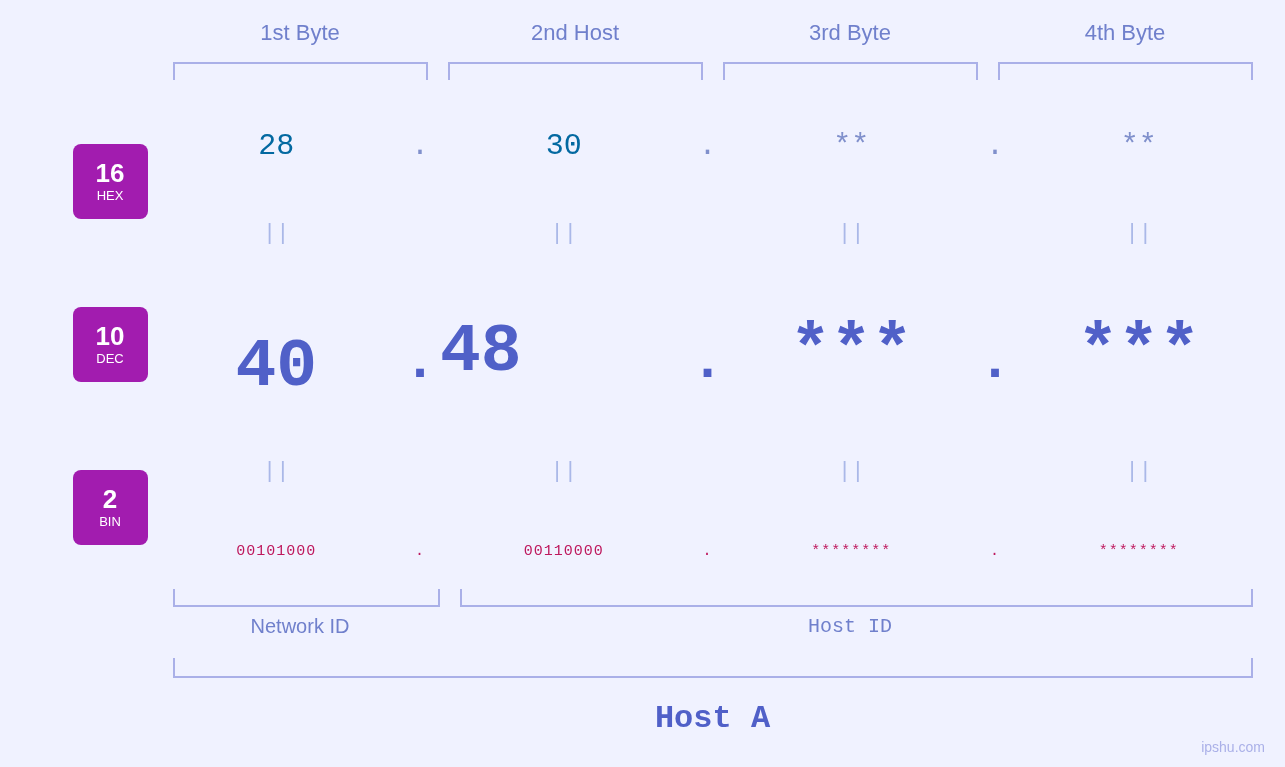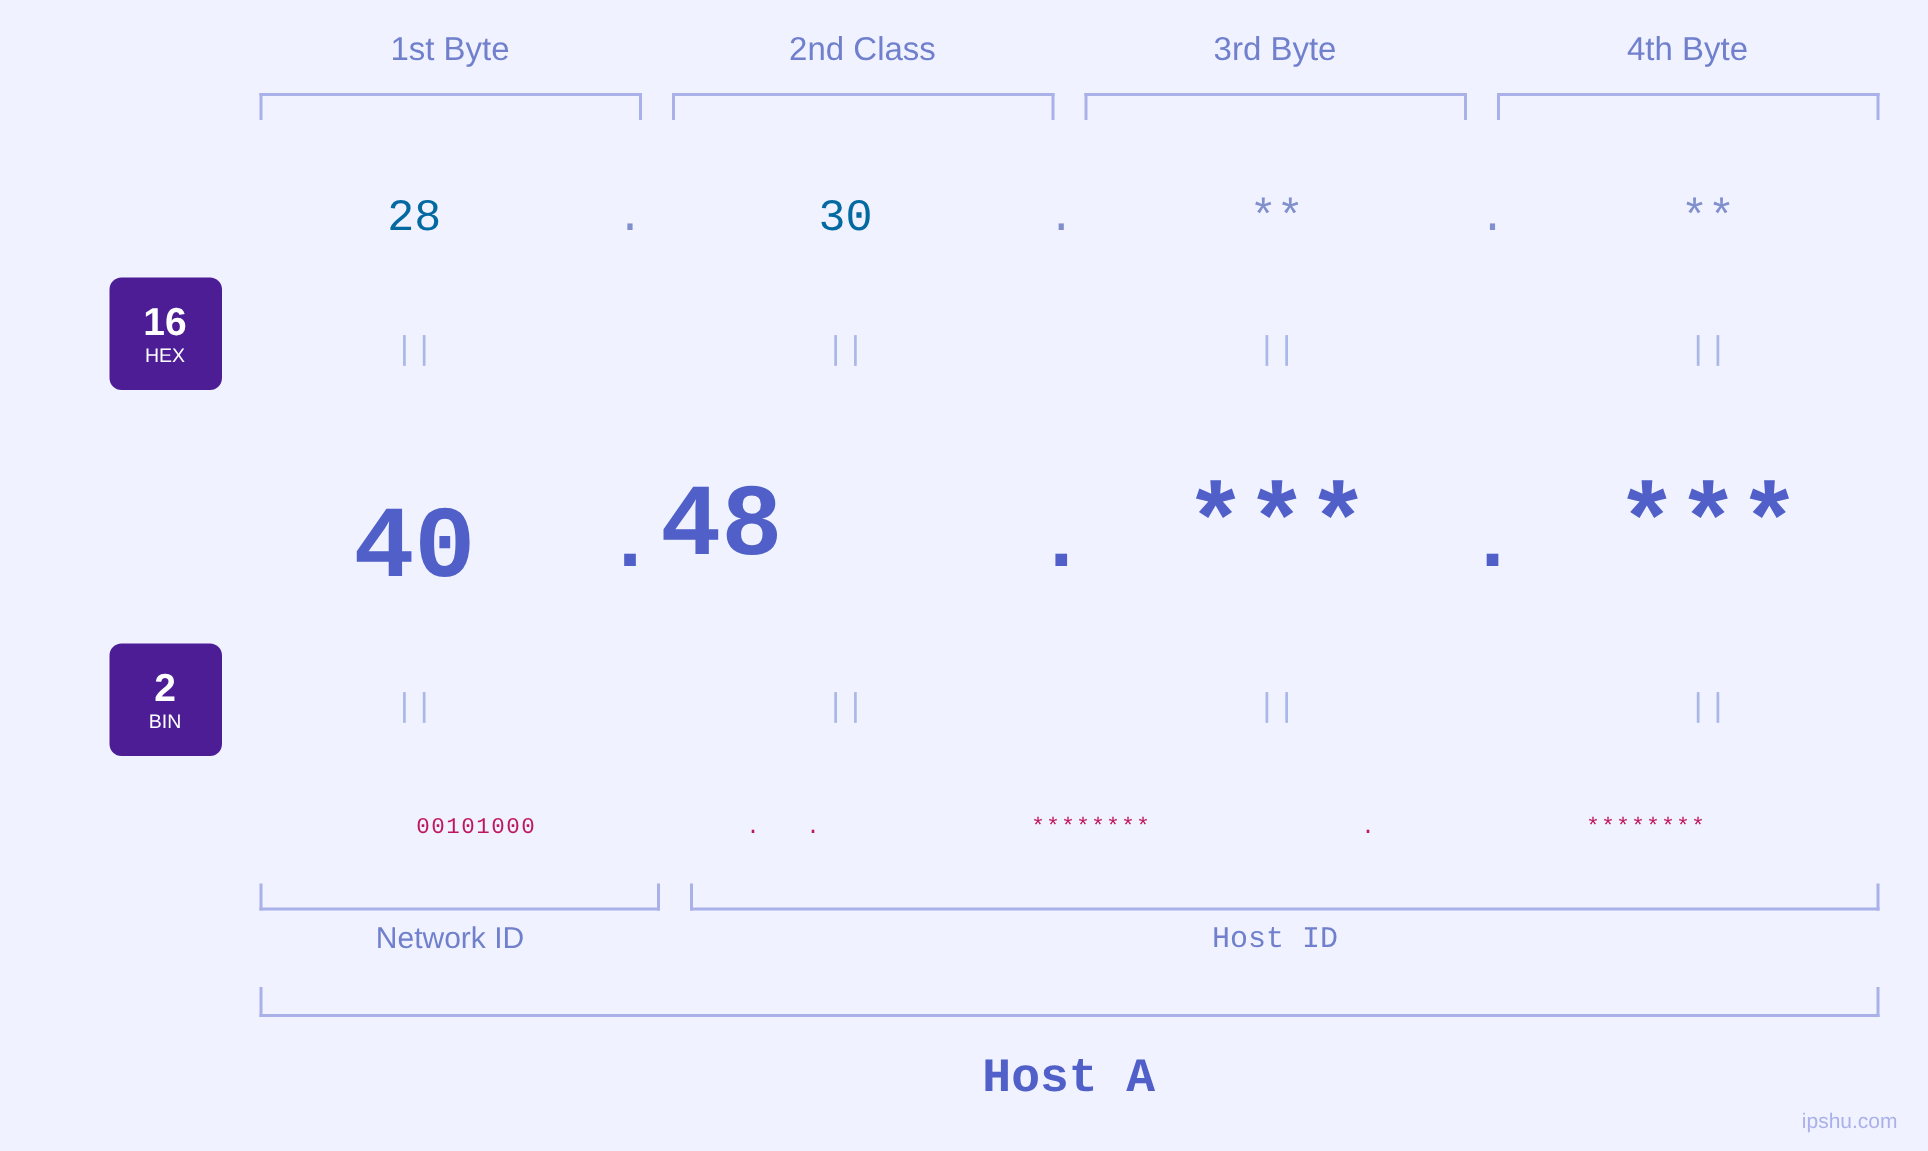--- a/index.html
+++ b/index.html
@@ -70,21 +70,21 @@
     .badges-col {
       display: flex;
       flex-direction: column;
       justify-content: space-around;
       width: 130px;
       padding: 10px 20px 10px 50px;
       gap: 20px;
     }
 
     .badge {
-      background-color: #4c1d95;
+      background-color: #a21caf;
       color: white;
       border-radius: 8px;
       width: 75px;
       height: 75px;
       display: flex;
       flex-direction: column;
       align-items: center;
       justify-content: center;
       font-family: Arial, sans-serif;
     }
@@ -245,40 +245,44 @@
       padding: 10px 0;
     }
   </style>
 </head>
 <body>
 
 <div class="main-container">
 
   <div class="header-row">
     <div class="byte-header">1st Byte</div>
-    <div class="byte-header">2nd Class</div>
+    <div class="byte-header">2nd Host</div>
     <div class="byte-header">3rd Byte</div>
     <div class="byte-header">4th Byte</div>
   </div>
 
   <div class="bracket-row">
     <div class="bracket"></div>
     <div class="bracket"></div>
     <div class="bracket"></div>
     <div class="bracket"></div>
   </div>
 
   <div class="content-area">
 
     <div class="badges-col">
       <div class="badge">
         <span class="badge-num">16</span>
         <span class="badge-label">HEX</span>
       </div>
       <div class="badge">
+        <span class="badge-num">10</span>
+        <span class="badge-label">DEC</span>
+      </div>
+      <div class="badge">
         <span class="badge-num">2</span>
         <span class="badge-label">BIN</span>
       </div>
     </div>
 
     <div style="flex:1; display:flex; flex-direction:column; justify-content:space-around;">
 
       <div style="display:flex; align-items:center;">
         <div style="flex:1; text-align:center;">
           <span class="hex-value">28</span>
@@ -362,20 +366,23 @@
           <span class="equal-row2">||</span>
         </div>
       </div>
 
       <div style="display:flex; align-items:center;">
         <div style="flex:1; text-align:center;">
           <span class="bin-value">00101000</span>
         </div>
         <div style="width:40px; text-align:center;">
           <span class="bin-value">.</span>
+        </div>
+        <div style="flex:1; text-align:center;">
+          <span class="bin-value">00110000</span>
         </div>
         <div style="width:40px; text-align:center;">
           <span class="bin-value">.</span>
         </div>
         <div style="flex:1; text-align:center;">
           <span class="bin-value">********</span>
         </div>
         <div style="width:40px; text-align:center;">
           <span class="bin-value">.</span>
         </div>

